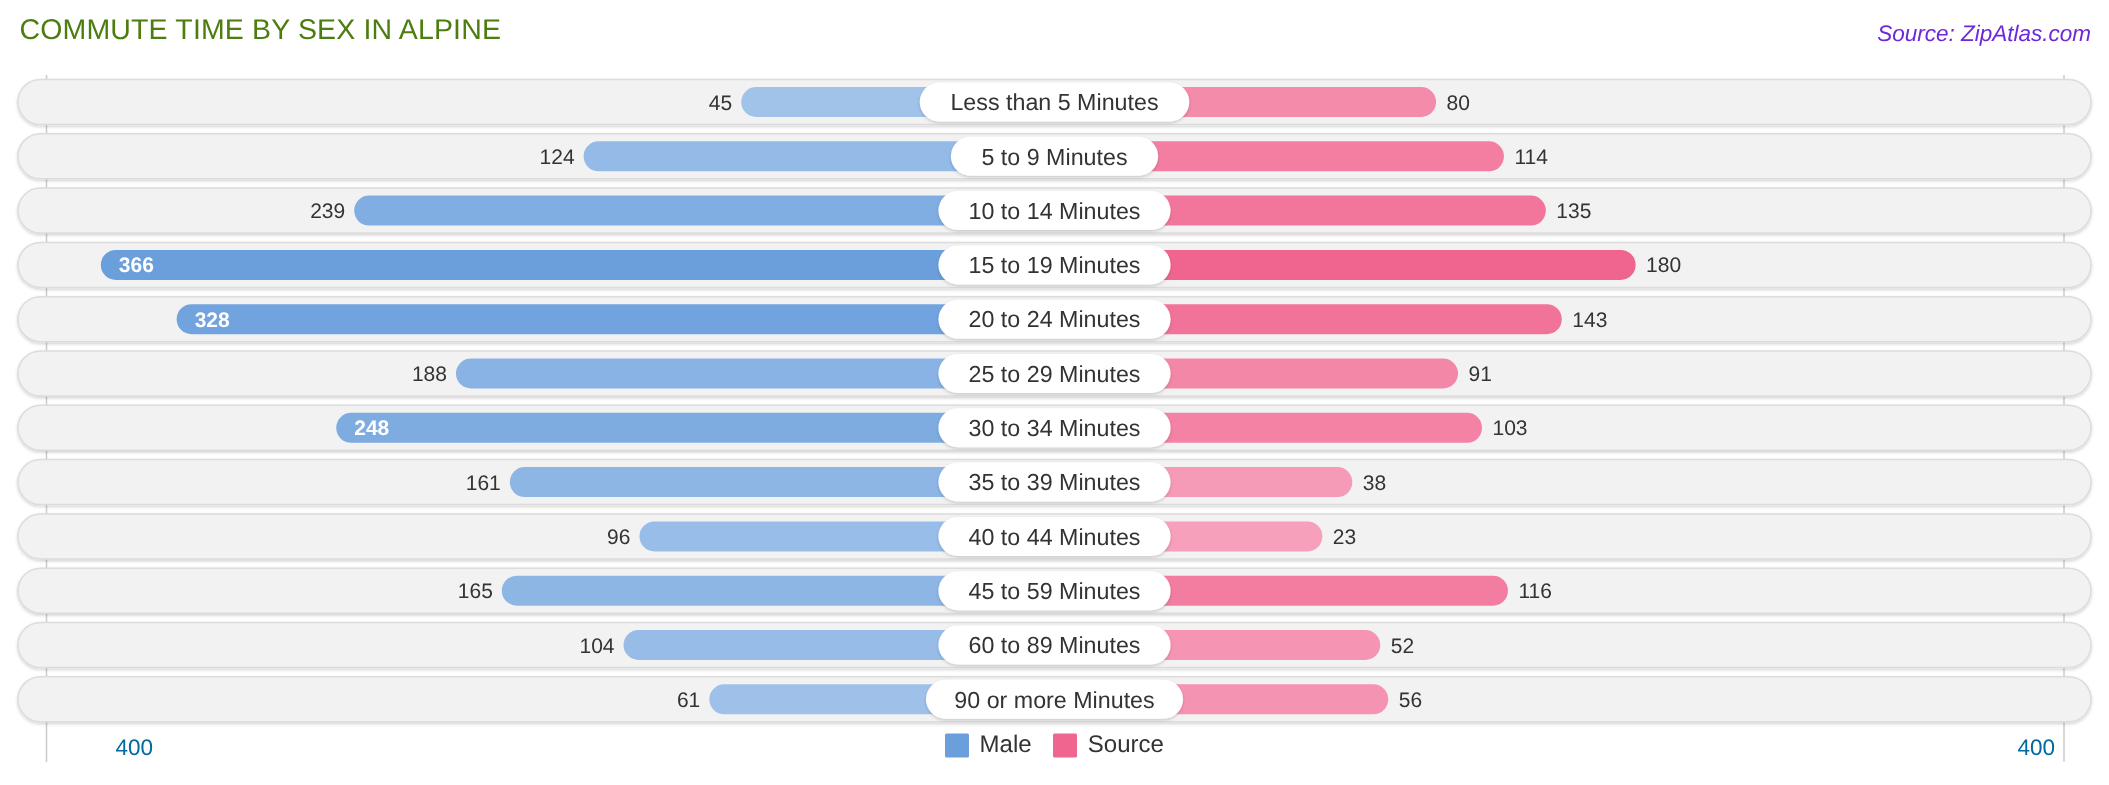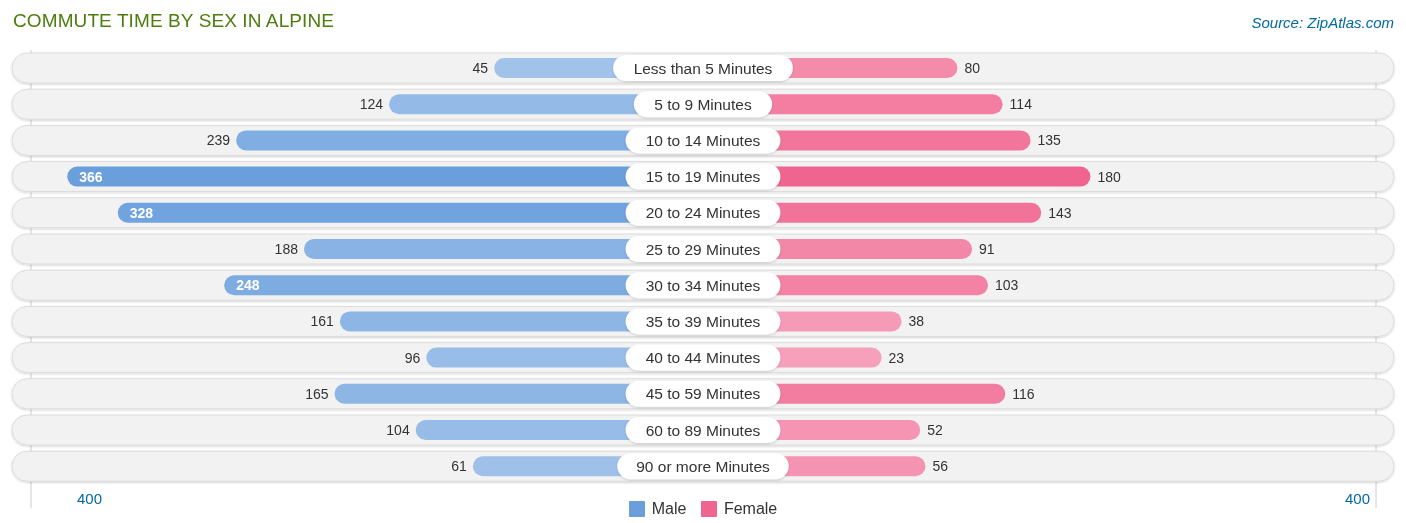--- a/index.html
+++ b/index.html
@@ -1,21 +1,21 @@
 <!DOCTYPE html>
 <html><head>
 <meta charset="utf-8">
 <style>
   html, body { margin: 0; padding: 0; background: #ffffff; }
   body { width: 1406px; height: 523px; position: relative; overflow: hidden; font-family: "Liberation Sans", "DejaVu Sans", sans-serif; }
   .title { position: absolute; left: 13px; top: 10px; font-size: 19px; color: #4d7c0f; letter-spacing: 0.1px; }
-  .source { position: absolute; right: 12px; top: 14px; font-size: 15px; color: #0369a1; font-style: italic; }
+  .source { position: absolute; right: 12px; top: 14px; font-size: 15px; color: #6d28d9; font-style: italic; }
   #chart { position: absolute; left: 0; top: 0; }
   .legend { position: absolute; top: 488px; left: 0; width: 1406px; text-align: center; font-size: 16px; color: #333; }
-  .legend-item { display: inline-flex; align-items: center; margin: 12px 5px; }
+  .legend-item { display: inline-flex; align-items: center; margin: 0 5px; }
   .swatch { width: 16px; height: 16px; display: inline-block; margin-right: 7px; border-radius: 1px; }
   .axis-label { position: absolute; top: 490px; font-size: 15px; color: #0369a1; margin-left: 40px; }
 </style>
 </head>
 <body>
 
 <div class="title">COMMUTE TIME BY SEX IN ALPINE</div>
 <div class="source">Source: ZipAtlas.com</div>
 
 <svg id="chart" width="1406" height="523" xmlns="http://www.w3.org/2000/svg">
@@ -141,15 +141,15 @@
 <div class="axis-label" style="left:37px;">400</div>
 <div class="axis-label" style="right:36px;">400</div>
 
 <div class="legend">
   <span class="legend-item">
     <span class="swatch" id="sw0" style="background: rgb(106, 159, 220);"></span>
     <span>Male</span>
   </span>
   <span class="legend-item">
     <span class="swatch" id="sw1" style="background: rgb(240, 101, 144);"></span>
-    <span>Female</span>
+    <span>Source</span>
   </span>
 </div>
 
 </body></html>

